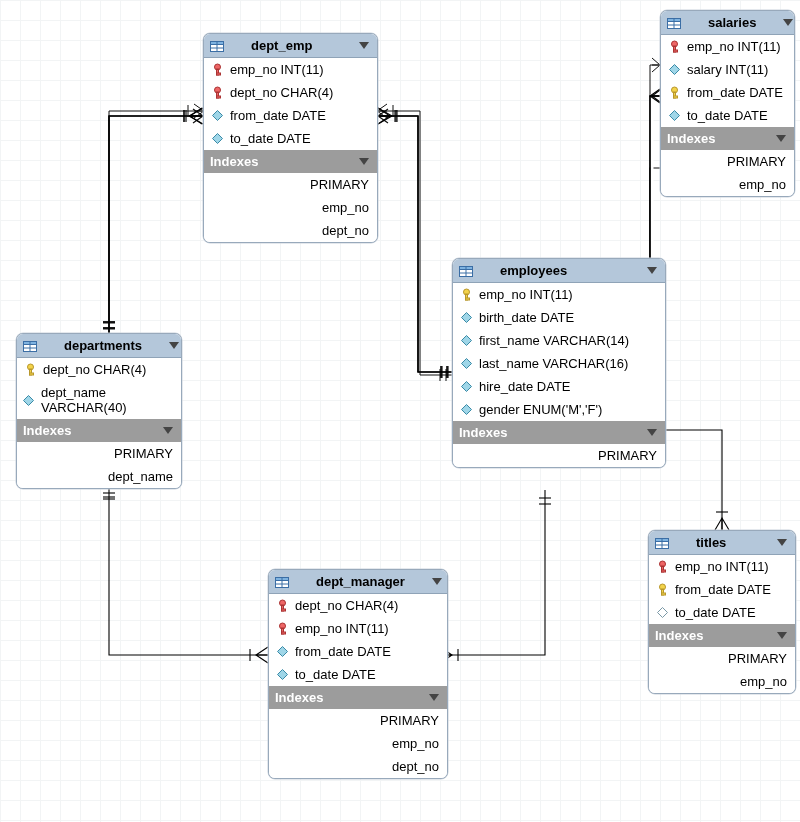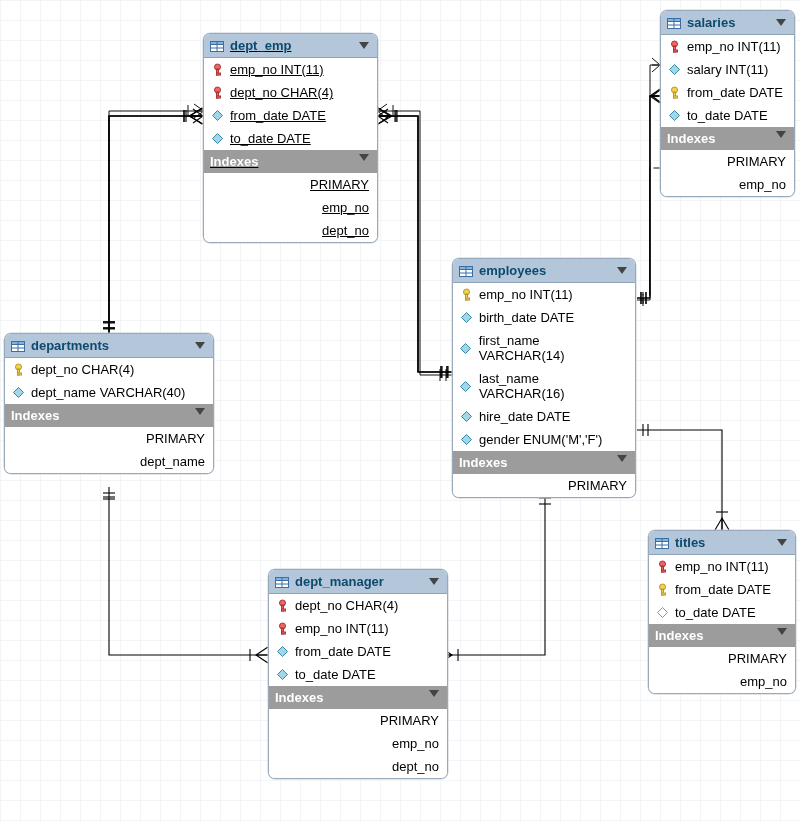--- a/index.html
+++ b/index.html
@@ -33,26 +33,27 @@
     position: absolute;
     border: 1px solid #98a9bb;
     border-radius: 7px;
     background: #fff;
     box-shadow: 0 0 0 0.5px #c9d2dc;
     overflow: hidden;
     z-index: 2;
   }
   .entity-header {
     background: #b4c7da;
-    color: #0c4a6e;
+    color: #000000;
     font-weight: bold;
     padding: 4px 8px 4px 6px;
     display: flex;
     align-items: center;
     border-bottom: 1px solid #8fa3b7;
+    gap: 21px;
   }
   .entity-header .table-icon {
     width: 14px; height: 11px;
     margin-right: 6px;
     display: inline-block;
   }
   .entity-header .title { flex: 1; }
   .entity-header .chev,
   .section-header .chev {
     width: 0; height: 0;
@@ -68,20 +69,21 @@
     padding: 4px 8px 4px 6px;
     border-bottom: 0px solid #eee;
   }
   .col .ico { width: 14px; display: inline-flex; justify-content: center; margin-right: 6px; }
   .section-header {
     background: #9c9c9c;
     color: #fff;
     padding: 4px 8px 4px 6px;
     font-weight: bold;
     display: flex;
+    align-items: center;
   }
   .section-header .title { flex: 1; }
   .idx-row {
     padding: 4px 8px;
     background: #fff;
     text-align: right;
   }
   
   .svg-table { width:14px; height:11px; }
   .svg-key { width:11px; height:14px; }
@@ -220,21 +222,21 @@
     <line x1="716" y1="512" x2="728" y2="512"></line>
 
     <path d="M545,490 L545,655 L440,655"></path>
     <line x1="539" y1="498" x2="551" y2="498"></line>
       <line x1="539" y1="504" x2="551" y2="504"></line>
     <path d="M440,647 L452,655 L440,663 M440,655 L452,655"></path>
     <line x1="458" y1="649" x2="458" y2="661"></line>
   </g>
 </svg>
 
-<div class="entity" style="left:203px; top:33px; width:175px;text-decoration:underline;">
+<div class="entity" style="left:203px; top:33px; width:175px;">
   <div class="entity-header">
     <span class="table-icon"><svg class="svg-table" viewBox="0 0 14 11">
           <rect x="0.5" y="0.5" width="13" height="10" fill="#fff" stroke="#3b6ea5"></rect>
           <rect x="0.5" y="0.5" width="13" height="3" fill="#7fb3e0" stroke="#3b6ea5"></rect>
           <line x1="7" y1="0.5" x2="7" y2="10.5" stroke="#3b6ea5"></line>
           <line x1="0.5" y1="7" x2="13.5" y2="7" stroke="#3b6ea5"></line>
         </svg></span>
     <span class="title">dept_emp</span>
     <span class="chev"></span>
   </div>
@@ -335,21 +337,21 @@
       </div>
   </div>
   <div class="section-header">
       <span class="title">Indexes</span>
       <span class="chev"></span>
     </div>
   <div class="idx-row">PRIMARY</div>
   <div class="idx-row">emp_no</div>
 </div>
 
-<div class="entity" style="left:4px; top:333px; width:210px;">
+<div class="entity" style="left:16px; top:333px; width:166px;">
   <div class="entity-header">
     <span class="table-icon"><svg class="svg-table" viewBox="0 0 14 11">
           <rect x="0.5" y="0.5" width="13" height="10" fill="#fff" stroke="#3b6ea5"></rect>
           <rect x="0.5" y="0.5" width="13" height="3" fill="#7fb3e0" stroke="#3b6ea5"></rect>
           <line x1="7" y1="0.5" x2="7" y2="10.5" stroke="#3b6ea5"></line>
           <line x1="0.5" y1="7" x2="13.5" y2="7" stroke="#3b6ea5"></line>
         </svg></span>
     <span class="title">departments</span>
     <span class="chev"></span>
   </div>
@@ -374,21 +376,21 @@
       </div>
   </div>
   <div class="section-header">
       <span class="title">Indexes</span>
       <span class="chev"></span>
     </div>
   <div class="idx-row">PRIMARY</div>
   <div class="idx-row">dept_name</div>
 </div>
 
-<div class="entity" style="left:452px; top:258px; width:184px;">
+<div class="entity" style="left:452px; top:258px; width:214px;">
   <div class="entity-header">
     <span class="table-icon"><svg class="svg-table" viewBox="0 0 14 11">
           <rect x="0.5" y="0.5" width="13" height="10" fill="#fff" stroke="#3b6ea5"></rect>
           <rect x="0.5" y="0.5" width="13" height="3" fill="#7fb3e0" stroke="#3b6ea5"></rect>
           <line x1="7" y1="0.5" x2="7" y2="10.5" stroke="#3b6ea5"></line>
           <line x1="0.5" y1="7" x2="13.5" y2="7" stroke="#3b6ea5"></line>
         </svg></span>
     <span class="title">employees</span>
     <span class="chev"></span>
   </div>

